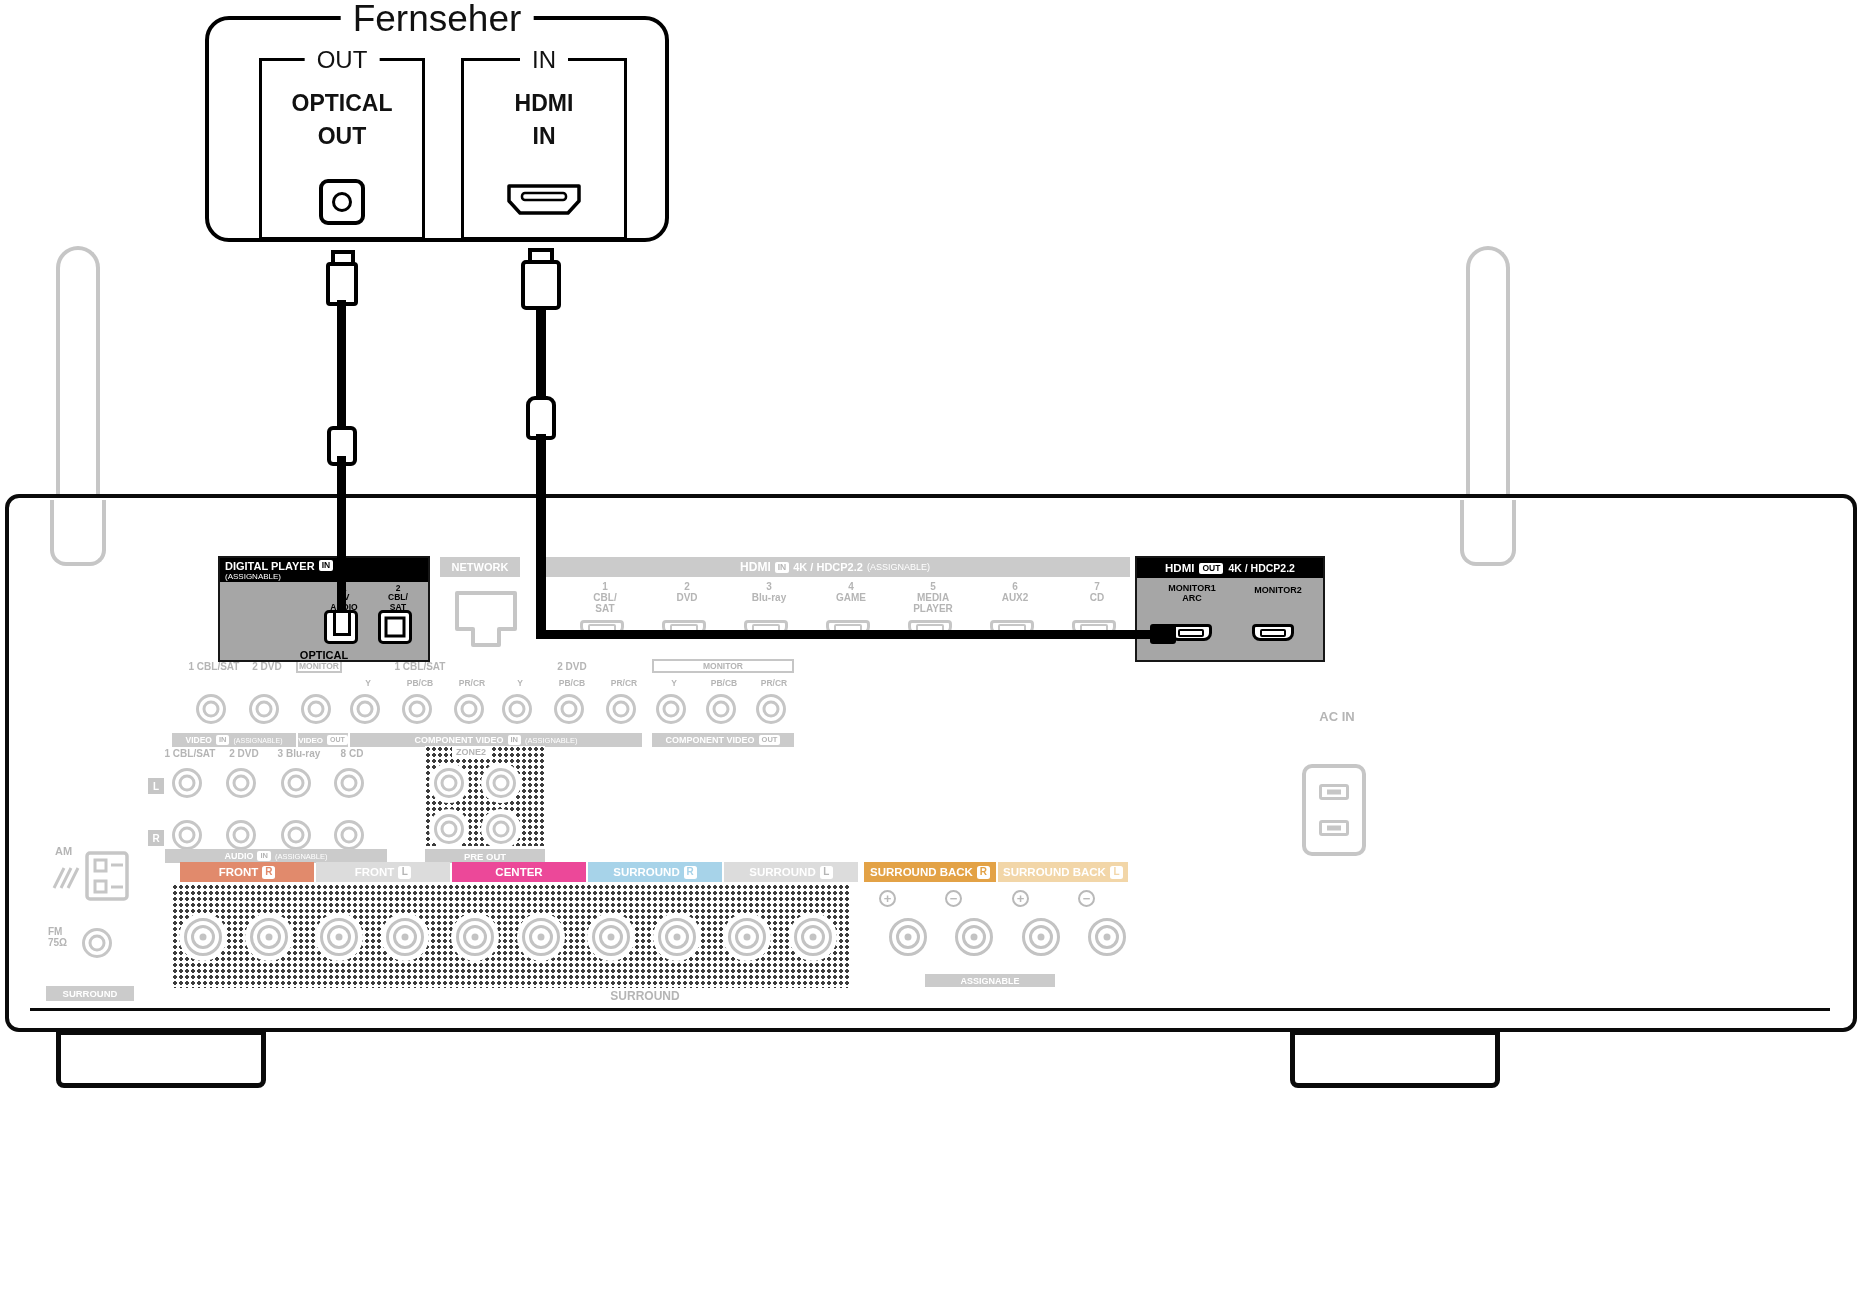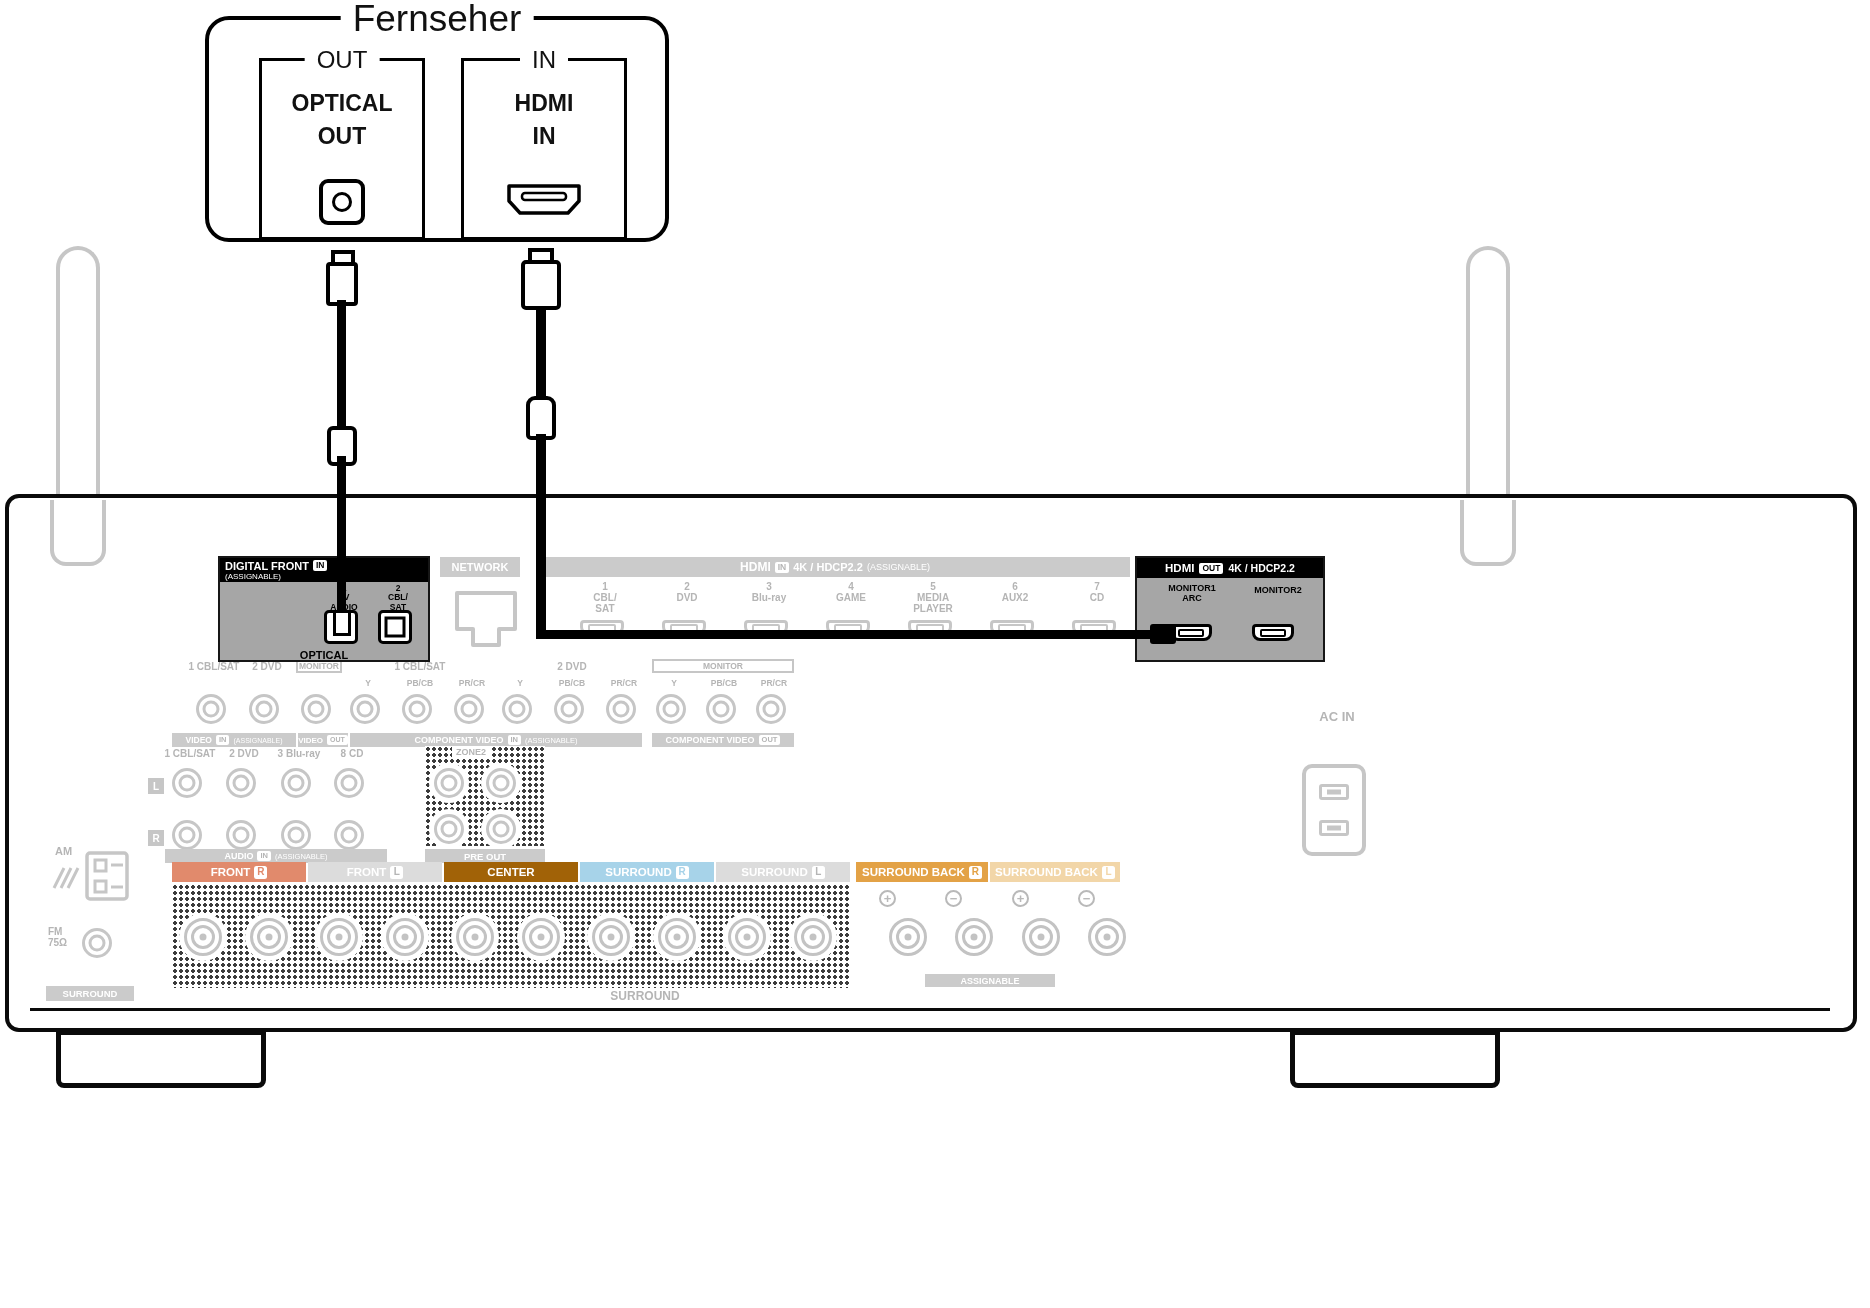--- a/index.html
+++ b/index.html
@@ -23,21 +23,21 @@
   .fport { width:44px; height:15px; border:3px solid #c6c6c6; border-radius:4px 4px 8px 8px; background:#fff; }
   .fport::after { content:""; position:absolute; left:50%; top:50%; transform:translate(-50%,-50%); width:24px; height:4px; border:2px solid #c6c6c6; border-radius:2px; }
   .hport { width:42px; height:17px; border:3px solid #000; border-radius:4px 4px 8px 8px; background:#fff; }
   .hport::after { content:""; position:absolute; left:50%; top:50%; transform:translate(-50%,-50%); width:22px; height:4px; border:2px solid #000; border-radius:2px; }
   .optjack { width:34px; height:34px; border:3px solid #000; border-radius:5px; background:#fff; }
   .optjack.shutter::after { content:""; position:absolute; left:50%; top:50%; transform:translate(-50%,-50%); width:15px; height:15px; border:3px solid #000; }
   .hatch { background-color:#fff; background-image:radial-gradient(#3c3c3c 1.6px, transparent 1.75px); background-size:6px 6px; }
   .cable { background:#000; }
   .conn { background:#fff; border:4px solid #000; }
   .pm { width:17px; height:17px; border:2.5px solid #b9b9b9; border-radius:50%; color:#b9b9b9; font-size:13px; font-weight:bold; display:flex; align-items:center; justify-content:center; line-height:1; }
-  .spk-hdr { height:20px; color:#fff; font-weight:bold; font-size:11.5px; display:flex; align-items:center; justify-content:center; gap:4px; }
+  .spk-hdr { height:20px; color:#fff; font-weight:bold; font-size:11.5px; display:flex; align-items:center; justify-content:center; gap:4px;margin-left:8px; }
   .spk-badge { background:#fff; width:13px; height:13px; border-radius:2.5px; font-size:10px; font-weight:bold; display:flex; align-items:center; justify-content:center; line-height:1; }
   .tab { position:absolute; left:50%; transform:translateX(-50%); background:#fff; padding:0 12px; }
   .slot { width:30px; height:16px; border:3px solid #c6c6c6; border-radius:3px; background:#fff; }
   .slot::after { content:""; position:absolute; left:50%; top:50%; transform:translate(-50%,-50%); width:14px; height:5px; background:#c6c6c6; }
 </style>
 </head>
 <body>
 
 <div id="canvas">
 
@@ -97,21 +97,21 @@
   </div>
   <span class="abs" style="left:452px;top:588px;z-index:3;">
     <svg width="68" height="62" viewBox="0 0 68 62">
       <path d="M5 5 H63 V41 H47 V57 H21 V41 H5 Z" fill="#fff" stroke="#c6c6c6" stroke-width="4" stroke-linejoin="round"></path>
     </svg>
   </span>
 
   <div class="abs" style="left: 218px; top: 556px; width: 212px; height: 106px; border: 2px solid rgb(22, 22, 22); z-index: 4; background-color: rgb(166, 166, 166);">
     <div class="abs" style="left:0;top:0;width:100%;height:24px;background:#000;color:#fff;padding:1px 5px;">
       <div style="display:flex;align-items:center;gap:4px;height:13px;">
-        <span style="font-size:11px;font-weight:bold;">DIGITAL FRONT</span>
+        <span style="font-size:11px;font-weight:bold;">DIGITAL PLAYER</span>
         <span class="badge">IN</span>
       </div>
       <div style="font-size:8px;line-height:9px;">(ASSIGNABLE)</div>
     </div>
     <div class="abs pre ctr hlab" style="left:96px;top:26px;width:56px;">1
 TV
 AUDIO</div>
     <div class="abs pre ctr hlab" style="left:150px;top:26px;width:56px;">2
 CBL/
 SAT</div>
@@ -245,21 +245,21 @@
   </div>
 
   <div class="abs spk-hdr" style="left: 172px; top: 862px; width: 134px; z-index: 3; background-color: rgb(225, 138, 108);">
     <span>FRONT</span>
     <span class="spk-badge" style="color: rgb(225, 138, 108);">R</span>
   </div>
   <div class="abs spk-hdr" style="left: 308px; top: 862px; width: 134px; z-index: 3; background-color: rgb(220, 220, 220);">
     <span>FRONT</span>
     <span class="spk-badge" style="color: rgb(181, 181, 181);">L</span>
   </div>
-  <div class="abs spk-hdr" style="left: 444px; top: 862px; width: 134px; z-index: 3; background-color: #a16207;">
+  <div class="abs spk-hdr" style="left: 444px; top: 862px; width: 134px; z-index: 3; background-color: #ec4899;">
     <span>CENTER</span>
   </div>
   <div class="abs spk-hdr" style="left: 580px; top: 862px; width: 134px; z-index: 3; background-color: rgb(167, 211, 233);">
     <span>SURROUND</span>
     <span class="spk-badge" style="color: rgb(167, 211, 233);">R</span>
   </div>
   <div class="abs spk-hdr" style="left: 716px; top: 862px; width: 134px; z-index: 3; background-color: rgb(220, 220, 220);">
     <span>SURROUND</span>
     <span class="spk-badge" style="color: rgb(181, 181, 181);">L</span>
   </div>

